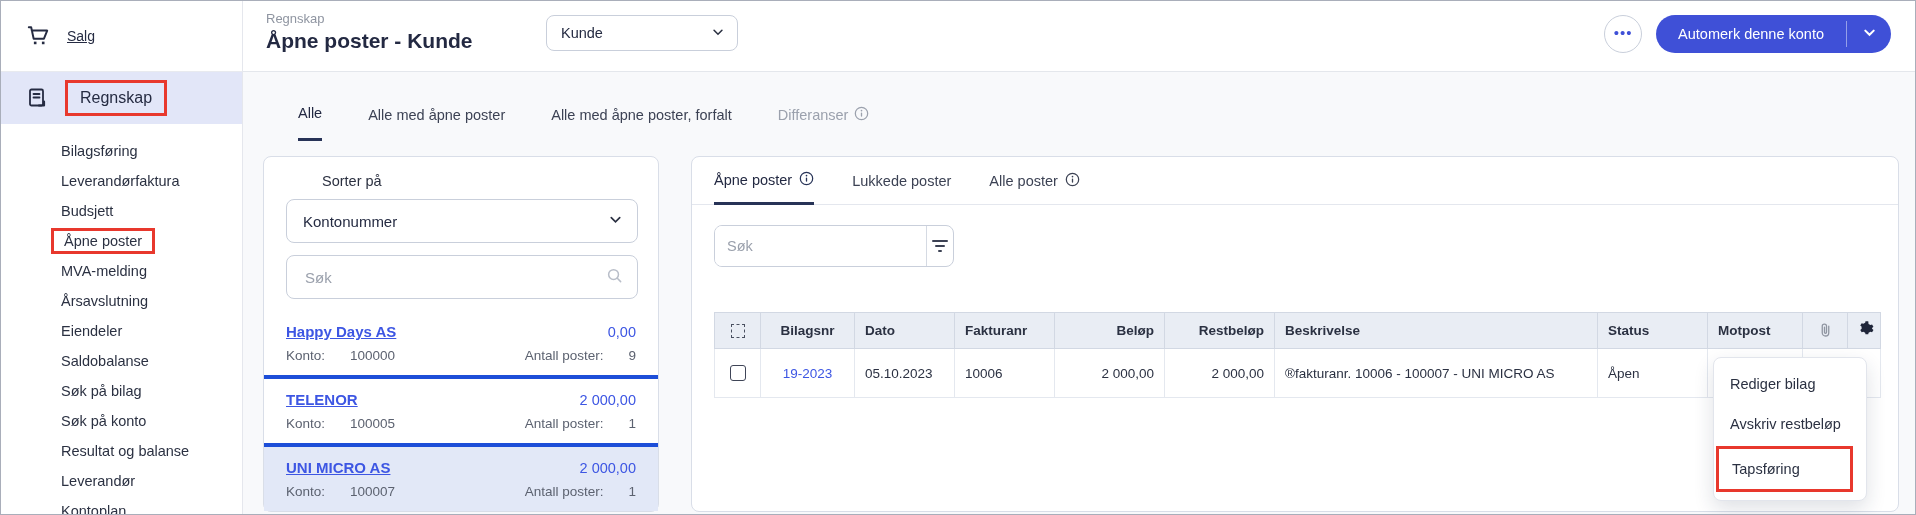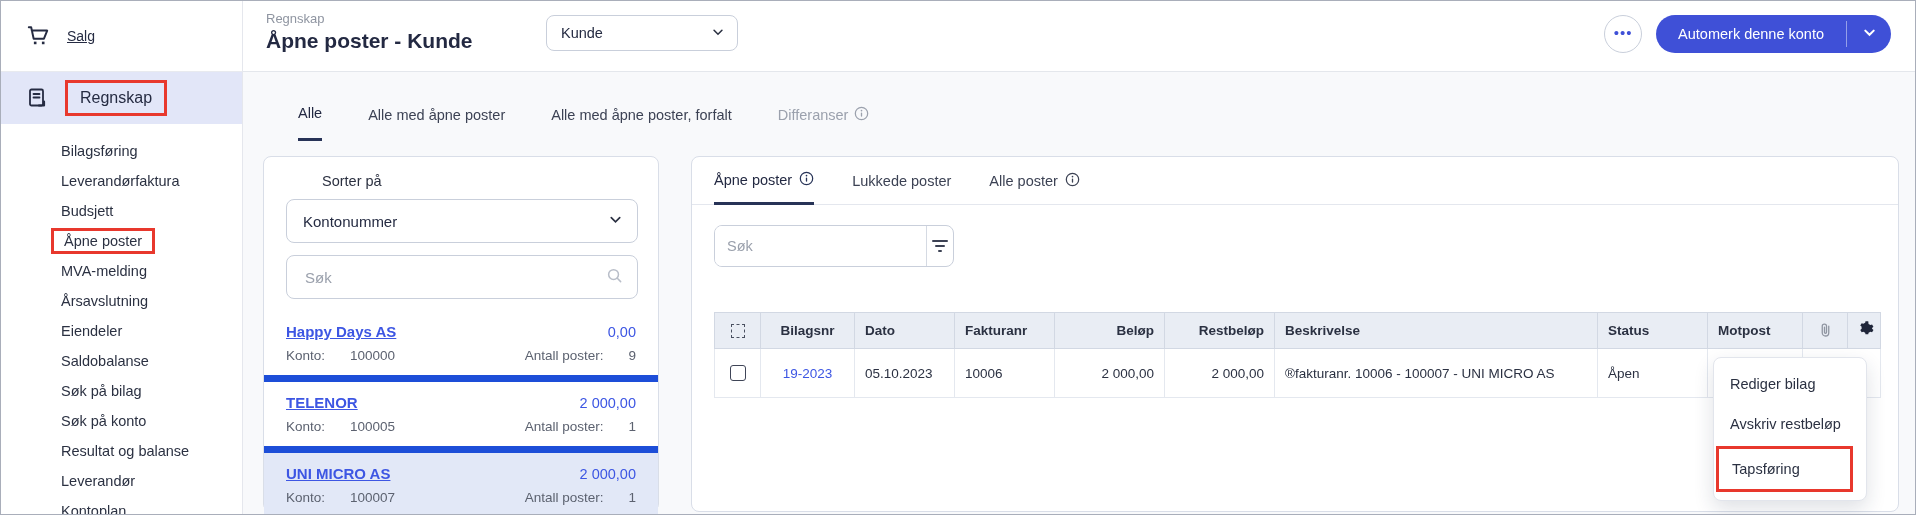--- a/index.html
+++ b/index.html
@@ -49,21 +49,21 @@
   
   .sort-label{position:absolute;left:22px;top:16px;font-size:14.5px;color:#2b3040;margin-left:36px;}
   .sel{position:absolute;left:22px;top:42px;width:352px;height:44px;border:1px solid #c9cfdb;border-radius:8px;background:#fff;
        display:flex;align-items:center;justify-content:space-between;padding:0 14px 0 16px;font-size:15px;color:#252b42;cursor:pointer;}
   .srch{position:absolute;left:22px;top:98px;width:352px;height:44px;border:1px solid #c9cfdb;border-radius:8px;background:#fff;
         display:flex;align-items:center;padding:0 14px 0 16px;}
   .srch input{border:none;outline:none;flex:1;font-size:15px;color:#252b42;font-family:"Liberation Sans",sans-serif;background:transparent;}
   .srch input::placeholder{color:#9aa0ac;}
   .cust-list{position:absolute;left:0;top:154px;width:100%;}
   .cust{padding:12px 22px 12px 22px;min-height:64px;}
-  .cust + .cust{border-top:7px solid #1d4ed8;}
+  .cust + .cust{border-top:4px solid #1d4ed8;}
   .cust.hl{background:#e2e8f7;}
   .cl1{display:flex;justify-content:space-between;align-items:baseline;}
   .cname{font-size:15px;font-weight:700;color:#3d56e3;text-decoration:underline;cursor:pointer;}
   .camount{font-size:14.5px;color:#3d56e3;}
   .cl2{display:flex;justify-content:space-between;margin-top:8px;font-size:13.5px;color:#5c6270;}
   .cl2 .v{color:#5c6270;margin-left:25px;}
 
   
   .rtabs{position:absolute;left:0;top:0;width:100%;height:48px;border-bottom:1px solid #e4e7ee;display:flex;align-items:stretch;padding-left:22px;gap:38px;}
   .rtab{display:flex;align-items:center;gap:7px;font-size:14.5px;color:#3c4254;cursor:pointer;}

